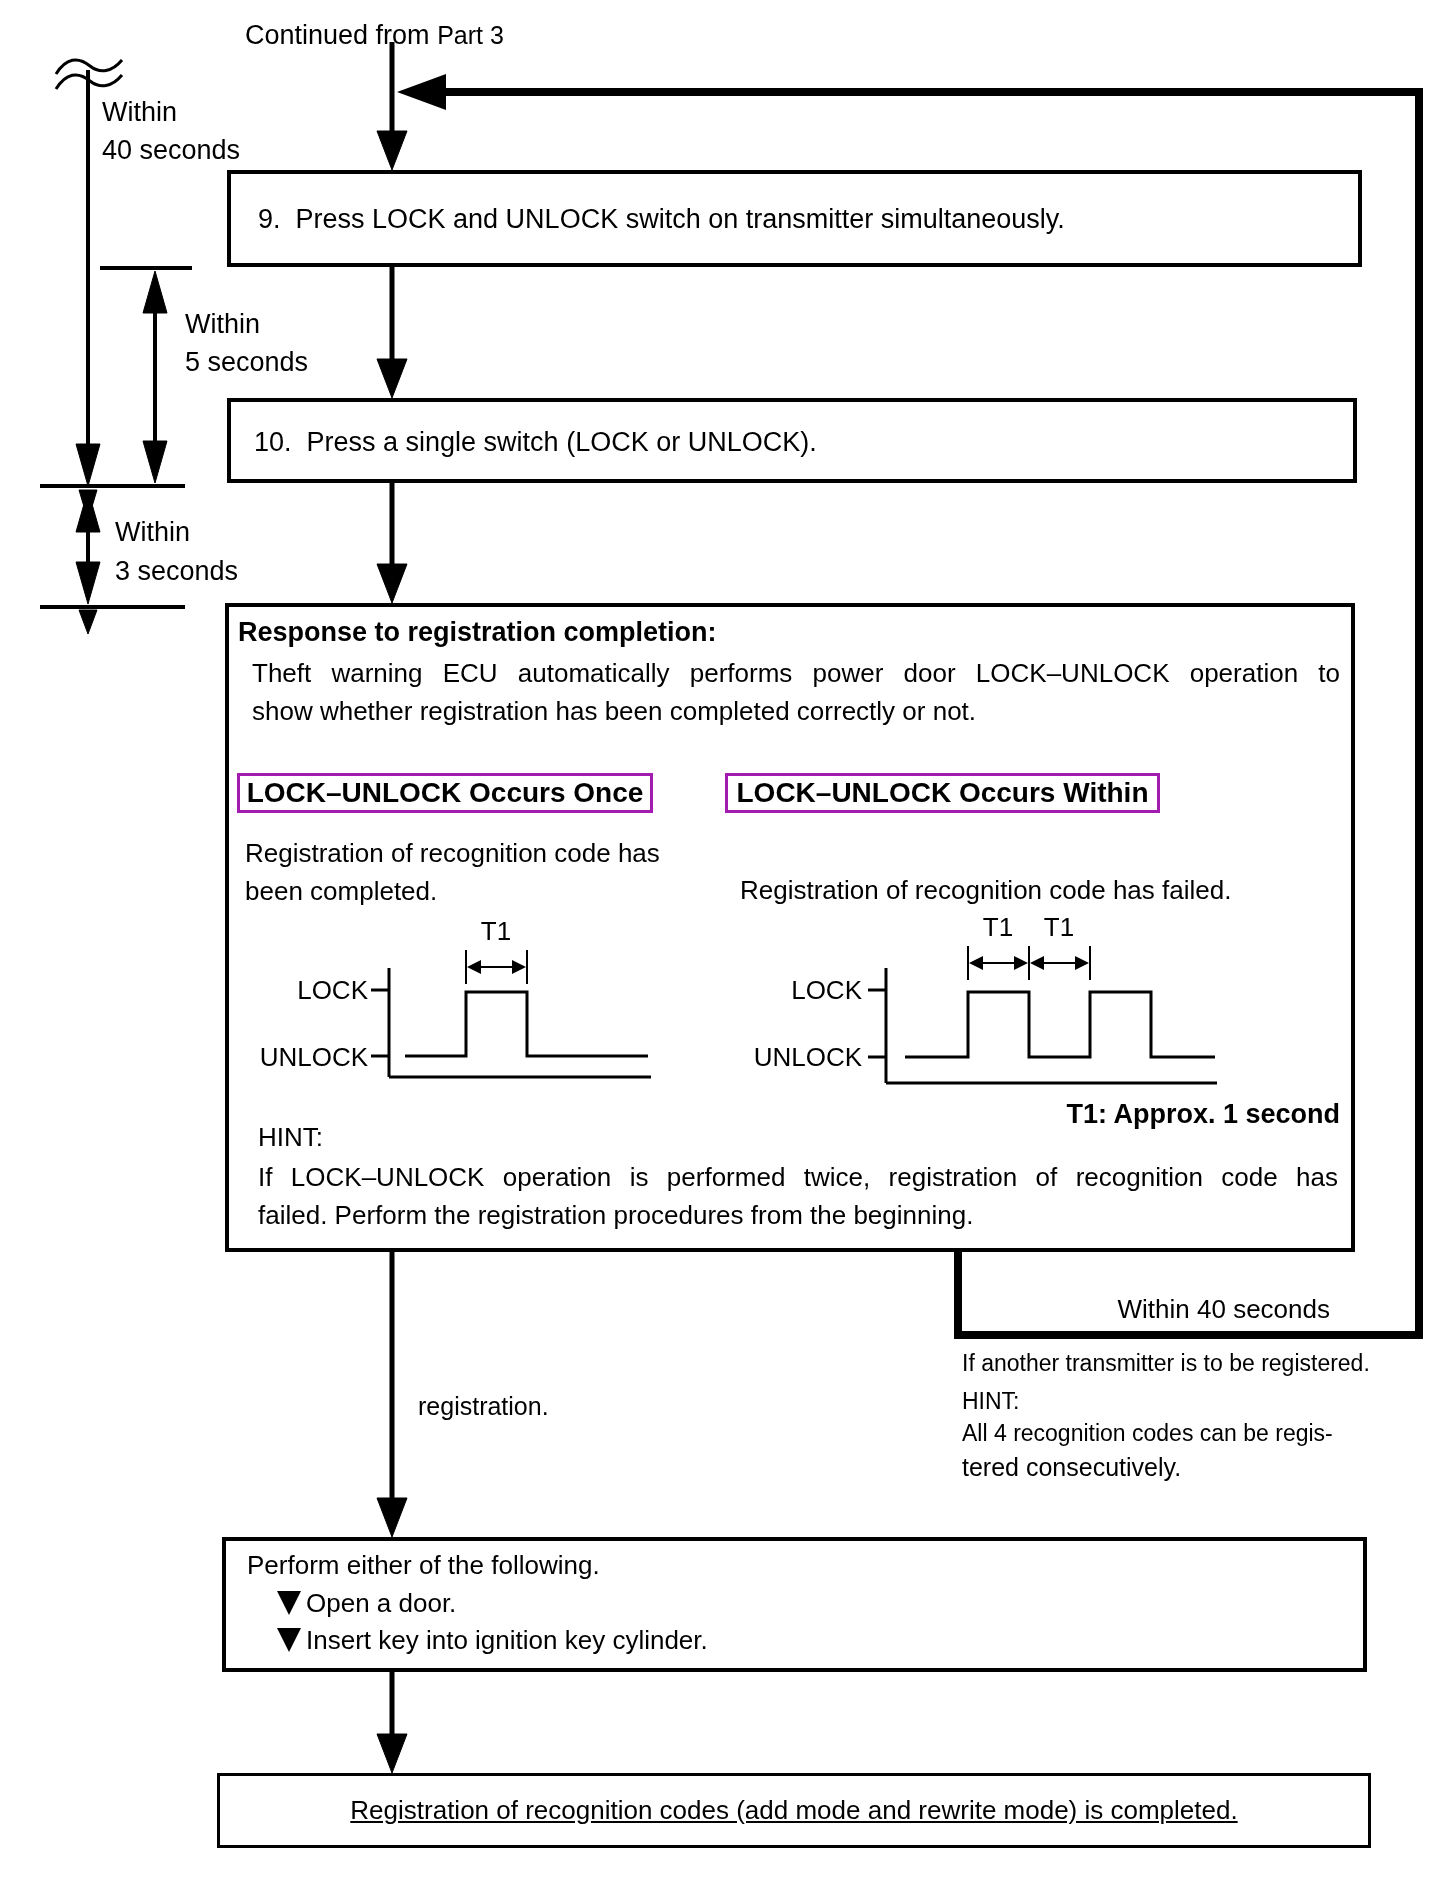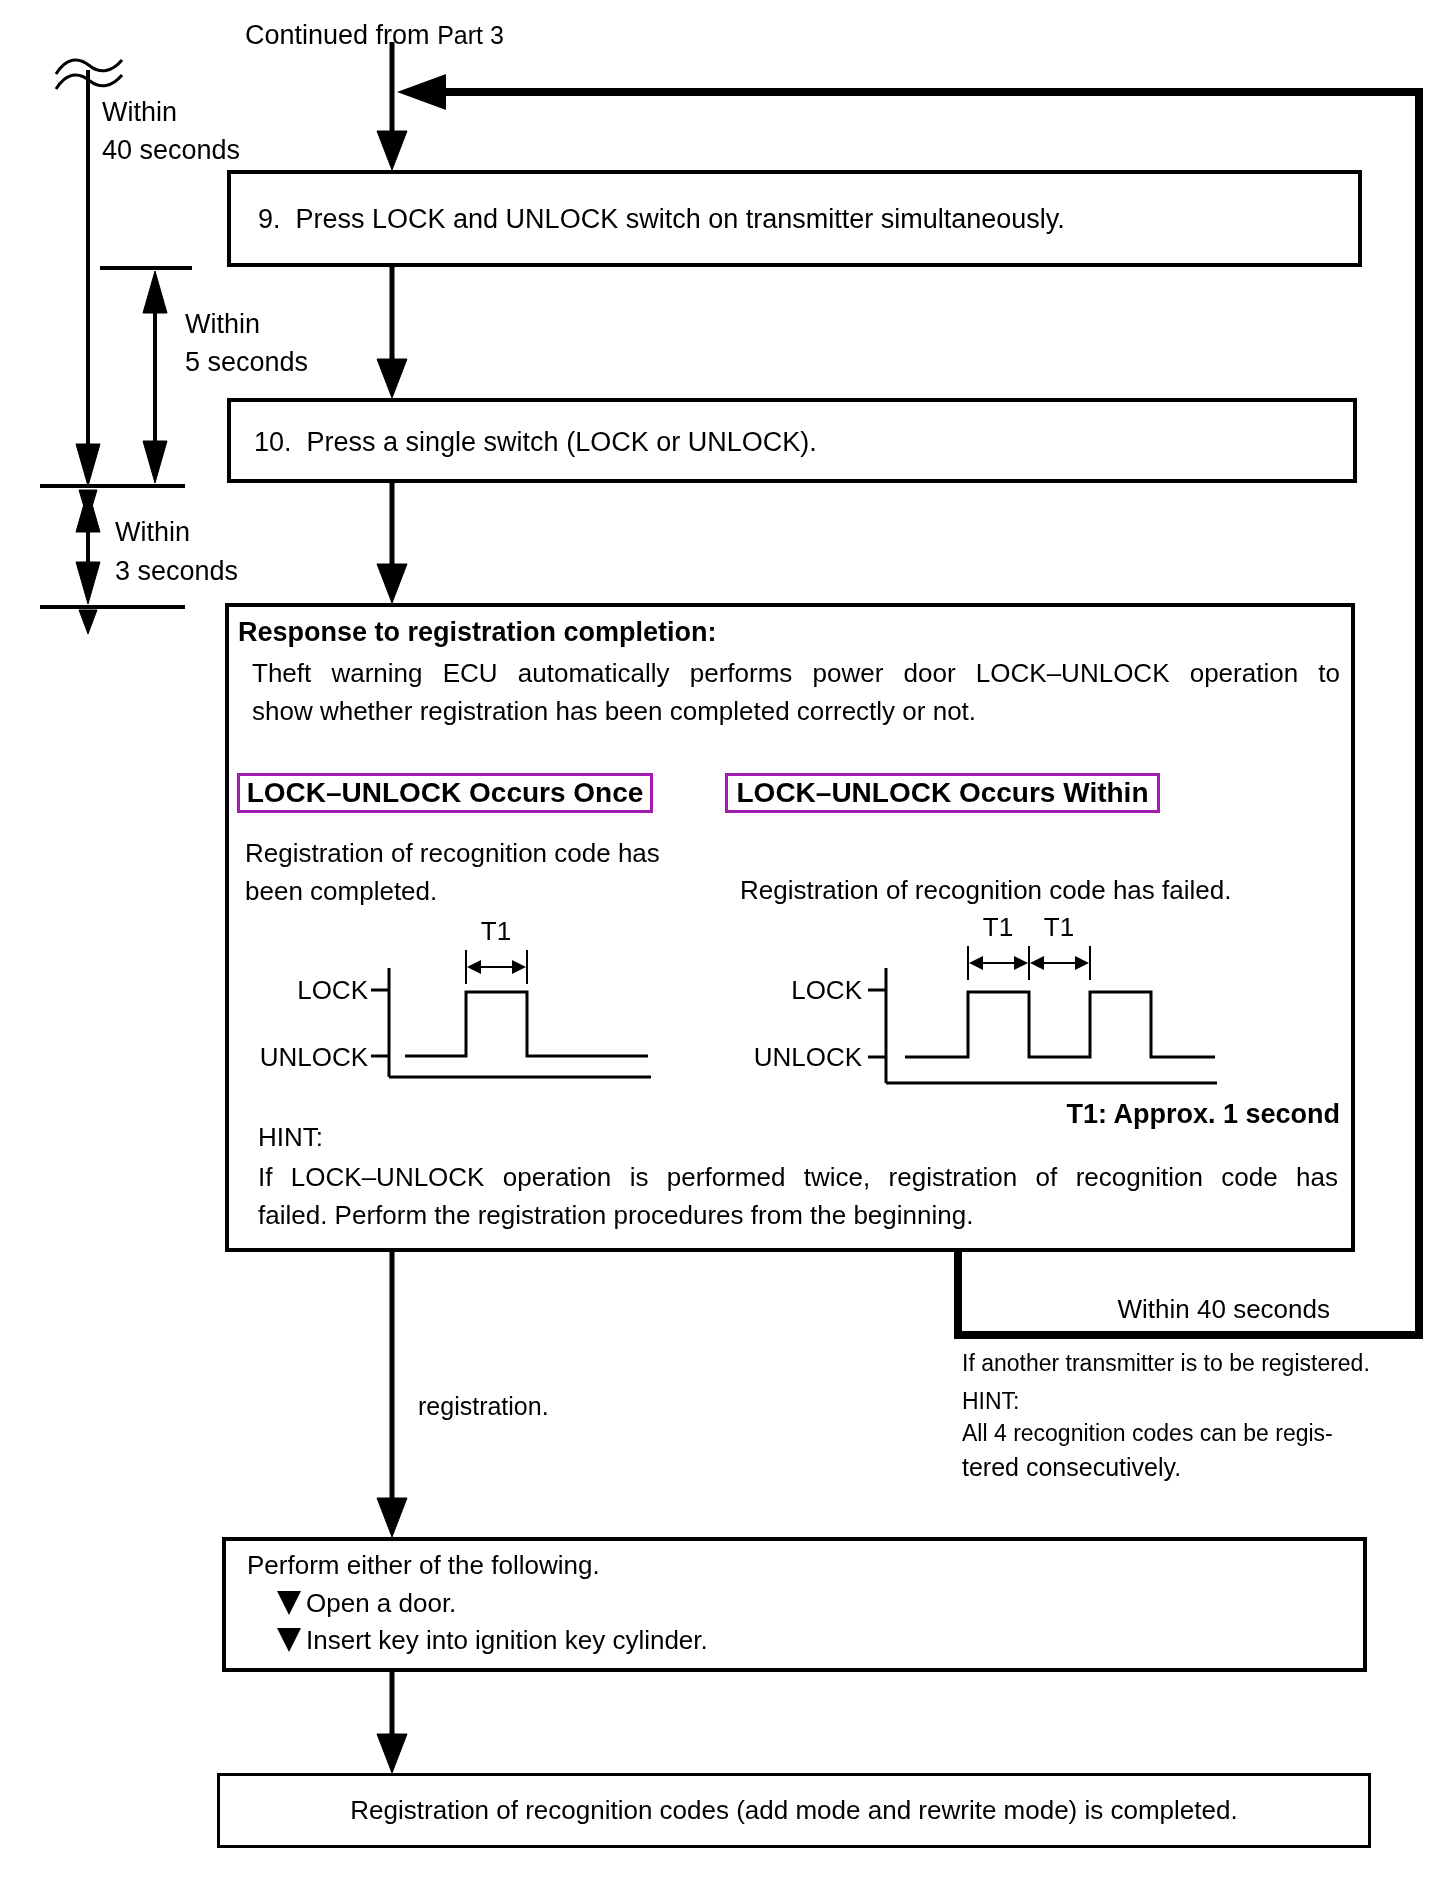--- a/index.html
+++ b/index.html
@@ -95,21 +95,21 @@
   <div class="txt" style="left:962px; top:1388px; font-size:23px;">HINT:</div>
   <div class="txt" style="left:962px; top:1420px; font-size:23px;">All 4 recognition codes can be regis-</div>
   <div class="txt" style="left:962px; top:1452px; font-size:25px;">tered consecutively.</div>
 
   <div class="box" style="left:222px; top:1537px; width:1145px; height:135px;"></div>
   <div class="txt" style="left:247px; top:1550px;">Perform either of the following.</div>
   <div class="txt" style="left:306px; top:1588px;">Open a door.</div>
   <div class="txt" style="left:306px; top:1625px;">Insert key into ignition key cylinder.</div>
 
   <div class="box thin" style="left:217px; top:1773px; width:1154px; height:75px;"></div>
-  <div class="txt center" style="left:217px; top:1795px; width:1154px;">Registration of recognition codes (add mode and rewrite mode) is completed.</div>
+  <div class="txt center" style="left:217px; top:1795px; width:1154px;text-decoration:underline;">Registration of recognition codes (add mode and rewrite mode) is completed.</div>
 
   <svg class="overlay" viewBox="0 0 1456 1884">
 
     <g stroke="#000" fill="#000">
       <line x1="392" y1="42" x2="392" y2="138" stroke-width="5"></line>
       <polygon points="392,170 377,131 407,131"></polygon>
       <line x1="392" y1="267" x2="392" y2="362" stroke-width="5"></line>
       <polygon points="392,398 377,359 407,359"></polygon>
       <line x1="392" y1="483" x2="392" y2="567" stroke-width="5"></line>
       <polygon points="392,603 377,564 407,564"></polygon>

